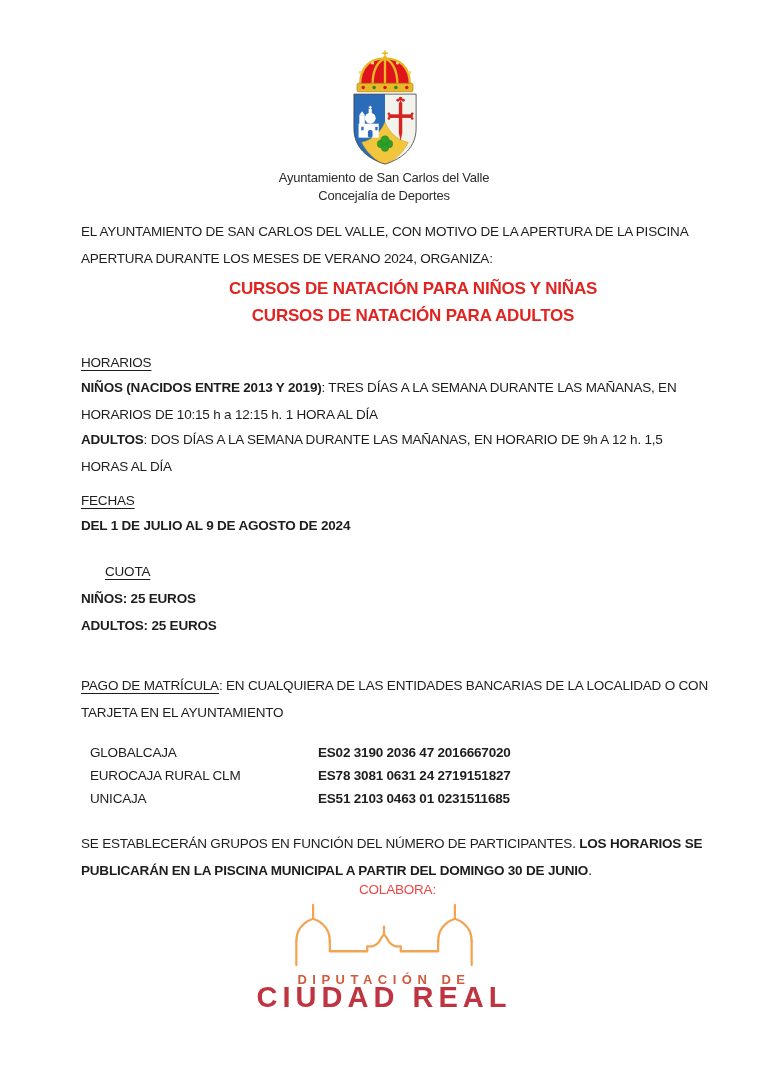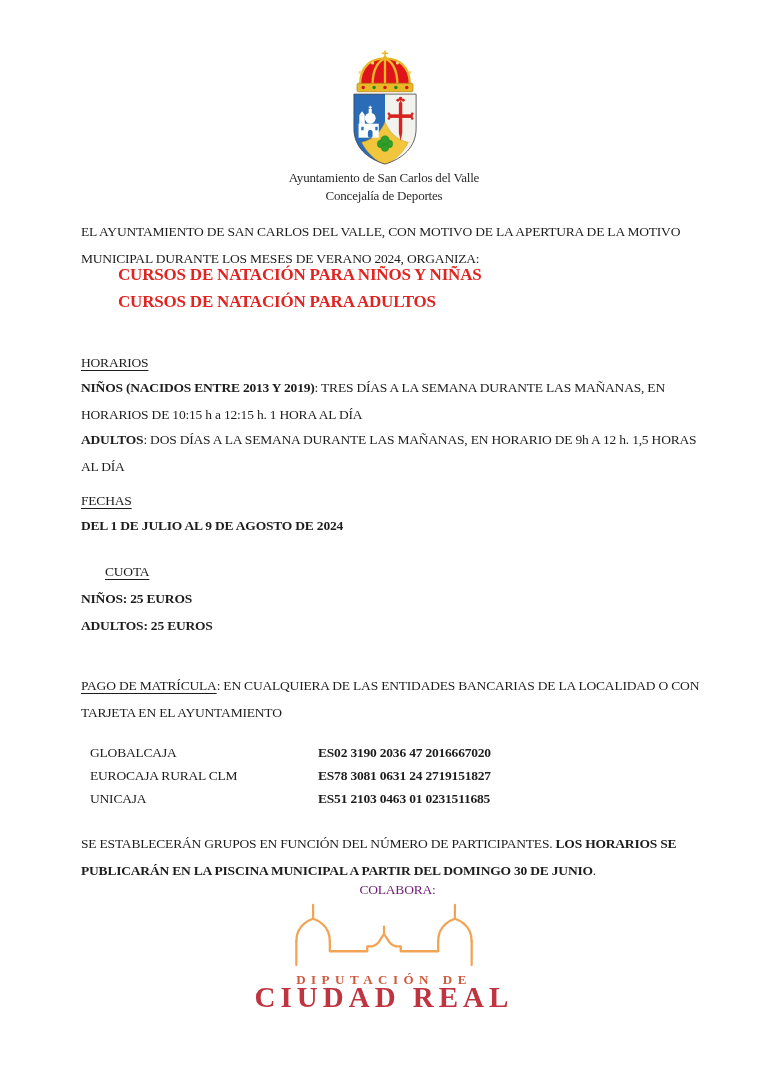--- a/index.html
+++ b/index.html
@@ -1,32 +1,32 @@
 <!DOCTYPE html>
 <html style="--accent-red: #e02421; --logo-text-orange: #d05a3e; --logo-text-red: #bf3440;"><head>
 <meta charset="utf-8">
 <style>
   * { margin:0; padding:0; box-sizing:border-box; }
   html,body { background:#ffffff; }
   .page {
     position:relative; width:768px; height:1086px; background:#ffffff;
-    font-family:Liberation Serif, serif;
+    font-family:Liberation Sans, sans-serif;
     color:#1d1d1d; font-size:13.5px; letter-spacing:-0.2px; overflow:hidden;
   }
   .abs { position:absolute; }
   .body-block { left:81px; right:60px; line-height:27px; }
   .center { left:0; right:0; text-align:center; }
   .u { text-decoration:underline; text-underline-offset:3px; }
   b, .b { font-weight:bold; letter-spacing:-0.2px; }
   .org-line { font-size:13px; line-height:18px; color:#2b2b2b; }
   .red-title { color:var(--accent-red,#e02421); font-weight:bold; font-size:17px; line-height:27px; margin-left:37px; }
   .bank-row { display:flex; line-height:23px; padding-left:9px;align-items:flex-end; }
   .bank-entidad { width:228px; flex:none; }
   .bank-iban { font-weight:bold; }
-  .colabora { font-size:13.5px; color:#701a75;padding-left:27px; }
+  .colabora { font-size:13.5px; color:#ef4444;padding-left:27px; }
   .dip-line1 { color:var(--logo-text-orange,#d05a3e); font-weight:bold; font-size:13px; letter-spacing:5.5px; line-height:16px; }
   .dip-line2 { color:var(--logo-text-red,#bf3440); font-weight:bold; font-size:29px; letter-spacing:5px; line-height:24px; }
 </style>
 </head>
 <body>
 
 <div class="page">
 
   <svg class="abs" style="left:346px; top:49px;" width="78" height="119" viewBox="0 0 100 153" aria-hidden="true">
     <defs>
@@ -103,23 +103,23 @@
     </g>
 
     <path d="M10 58 H90 V102 C90 126 73 141 50 148 C27 141 10 126 10 102 Z" fill="none" stroke="#3a3a3a" stroke-width="1"></path>
   </svg>
 
   <div class="abs center" style="top:169px;">
     <div class="org-line">Ayuntamiento de San Carlos del Valle</div>
     <div class="org-line">Concejalía de Deportes</div>
   </div>
 
-  <p class="abs body-block" style="top:218px;">EL AYUNTAMIENTO DE SAN CARLOS DEL VALLE, CON MOTIVO DE LA APERTURA DE LA MOTIVO MUNICIPAL DURANTE LOS MESES DE VERANO 2024, ORGANIZA:</p>
+  <p class="abs body-block" style="top:218px;">EL AYUNTAMIENTO DE SAN CARLOS DEL VALLE, CON MOTIVO DE LA APERTURA DE LA PISCINA APERTURA DURANTE LOS MESES DE VERANO 2024, ORGANIZA:</p>
 
-  <div class="abs body-block" style="top:261px;">
+  <div class="abs body-block" style="top:275px;text-align:center;">
     <div class="red-title">CURSOS DE NATACIÓN PARA NIÑOS Y NIÑAS</div>
     <div class="red-title">CURSOS DE NATACIÓN PARA ADULTOS</div>
   </div>
 
   <p class="abs body-block" style="top:349px;">
     <span class="u">HORARIOS</span>
   </p>
   <p class="abs body-block" style="top:374px;"><b>NIÑOS (NACIDOS ENTRE 2013 Y 2019)</b><span>: TRES DÍAS A LA SEMANA DURANTE LAS MAÑANAS, EN HORARIOS DE 10:15 h a 12:15 h. 1 HORA AL DÍA</span></p>
   <p class="abs body-block" style="top:426px;"><b>ADULTOS</b><span>: DOS DÍAS A LA SEMANA DURANTE LAS MAÑANAS, EN HORARIO DE 9h A 12 h. 1,5 HORAS AL DÍA</span></p>
 

